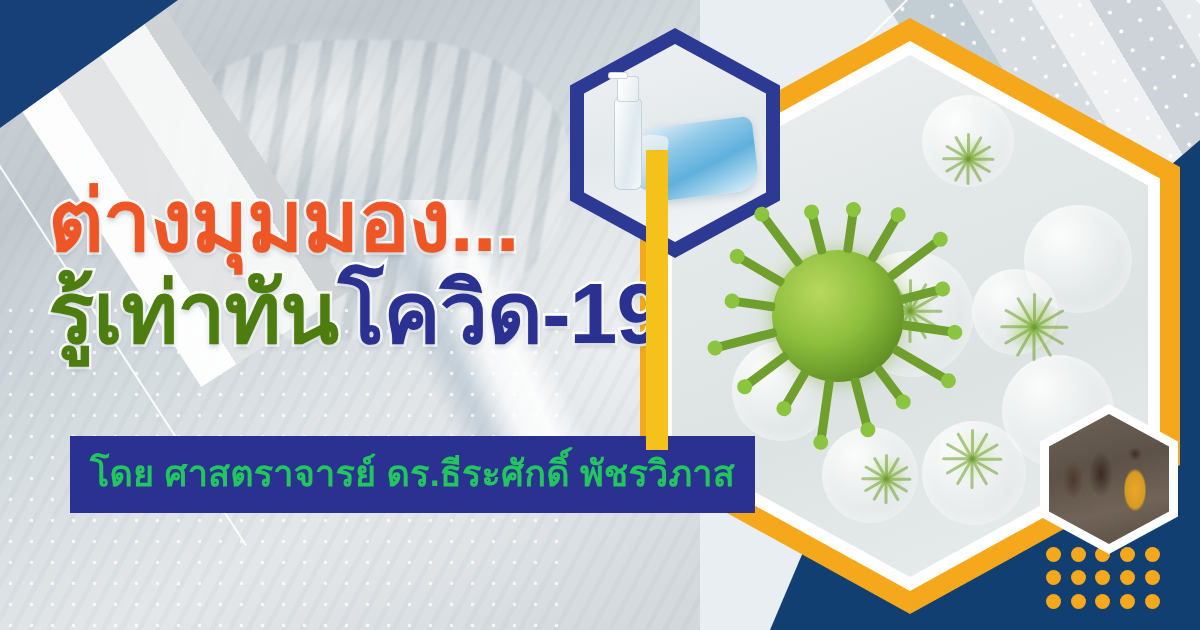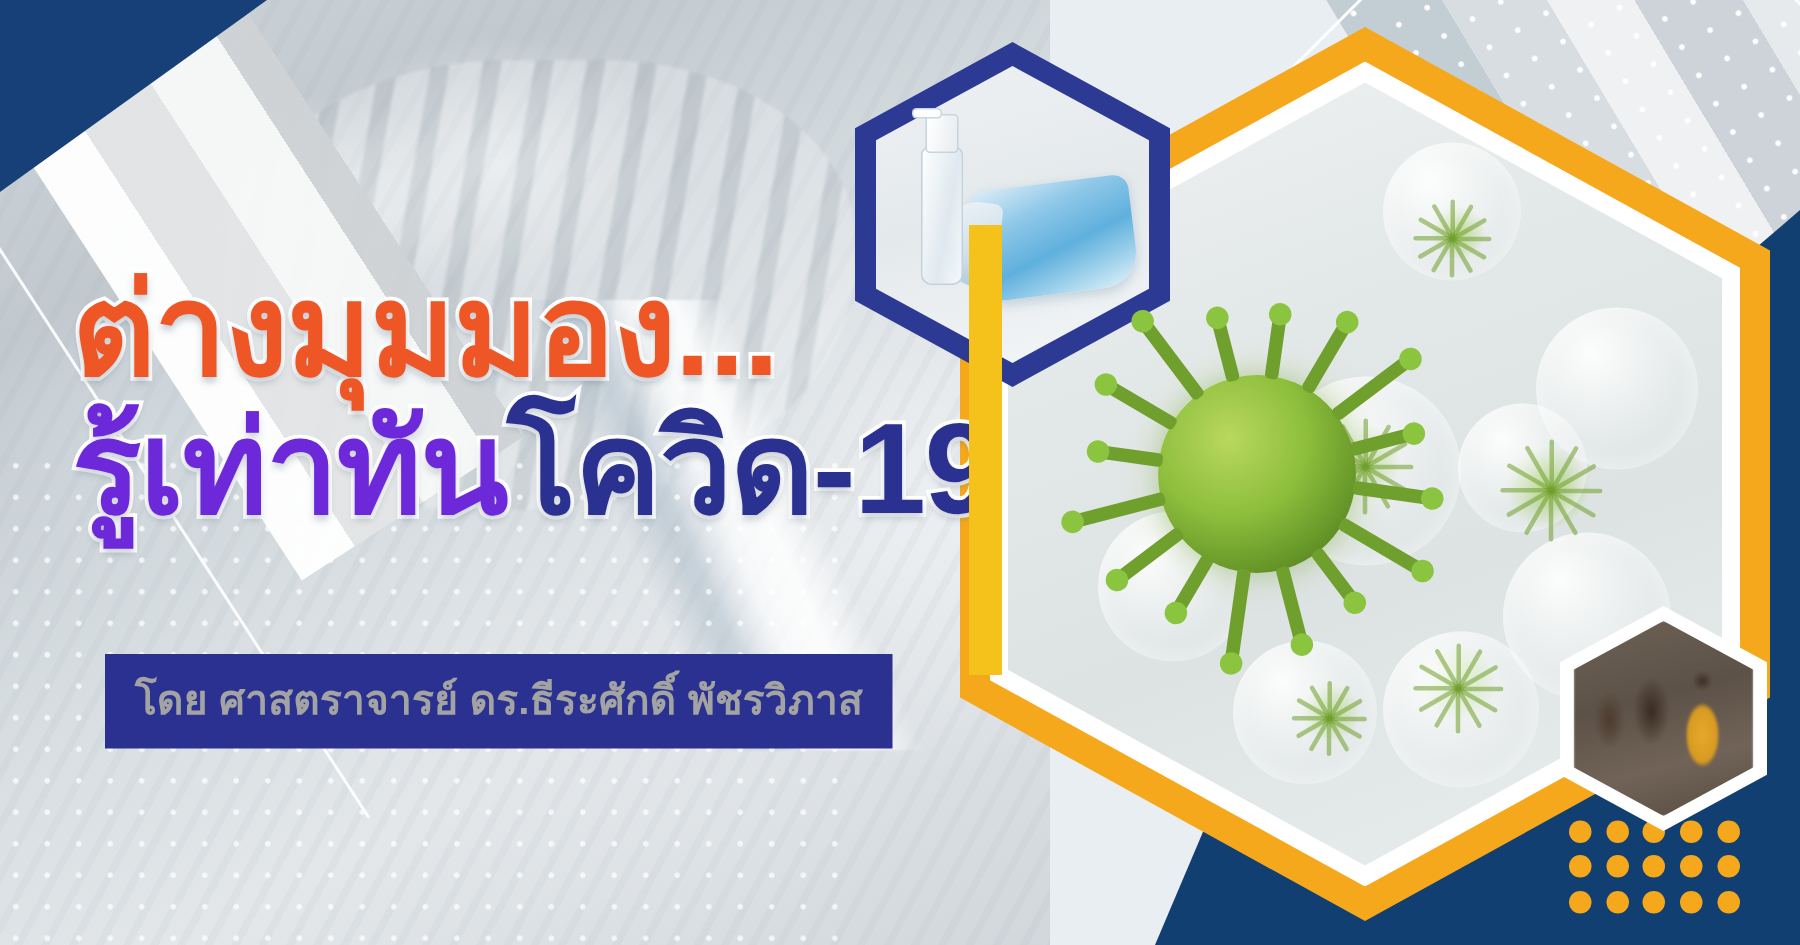--- a/index.html
+++ b/index.html
@@ -232,30 +232,30 @@
   .line1{
     font-size:86px; font-weight:700; line-height:1;
     color:#ef5625; letter-spacing:-1px; white-space:nowrap;
     -webkit-text-stroke:5px #ffffff; paint-order:stroke fill;
     text-shadow:0 3px 5px rgba(90,110,125,.35);
   }
   .line2{
     margin-top:6px; white-space:nowrap; line-height:1;
     font-size:86px; font-weight:700; letter-spacing:-1px;
   }
-  .l2a{ color:#6d28d9; -webkit-text-stroke:5px #ffffff; paint-order:stroke fill;
+  .l2a{ color:#4d7c0f; -webkit-text-stroke:5px #ffffff; paint-order:stroke fill;
         text-shadow:0 3px 5px rgba(90,110,125,.3); }
   .l2b{ color:#2b3190; -webkit-text-stroke:5px #ffffff; paint-order:stroke fill;
         text-shadow:0 3px 5px rgba(90,110,125,.3); }
 
   .byline{
     position:absolute; left:70px; top:436px;
-    background:#2b3190; color:#a3a3a3;
+    background:#2b3190; color:#22c55e;
     padding:9px 20px 11px 20px;
-    font-size:27px; font-weight:700; letter-spacing:.2px; white-space:nowrap;
+    font-size:36px; font-weight:700; letter-spacing:.2px; white-space:nowrap;
   }
 
   
   .yellow-strip{
     position:absolute; left:646px; top:150px; width:22px; height:300px;
     background:#f5c11b; z-index:1;
   }
 </style>
 </head>
 <body>

